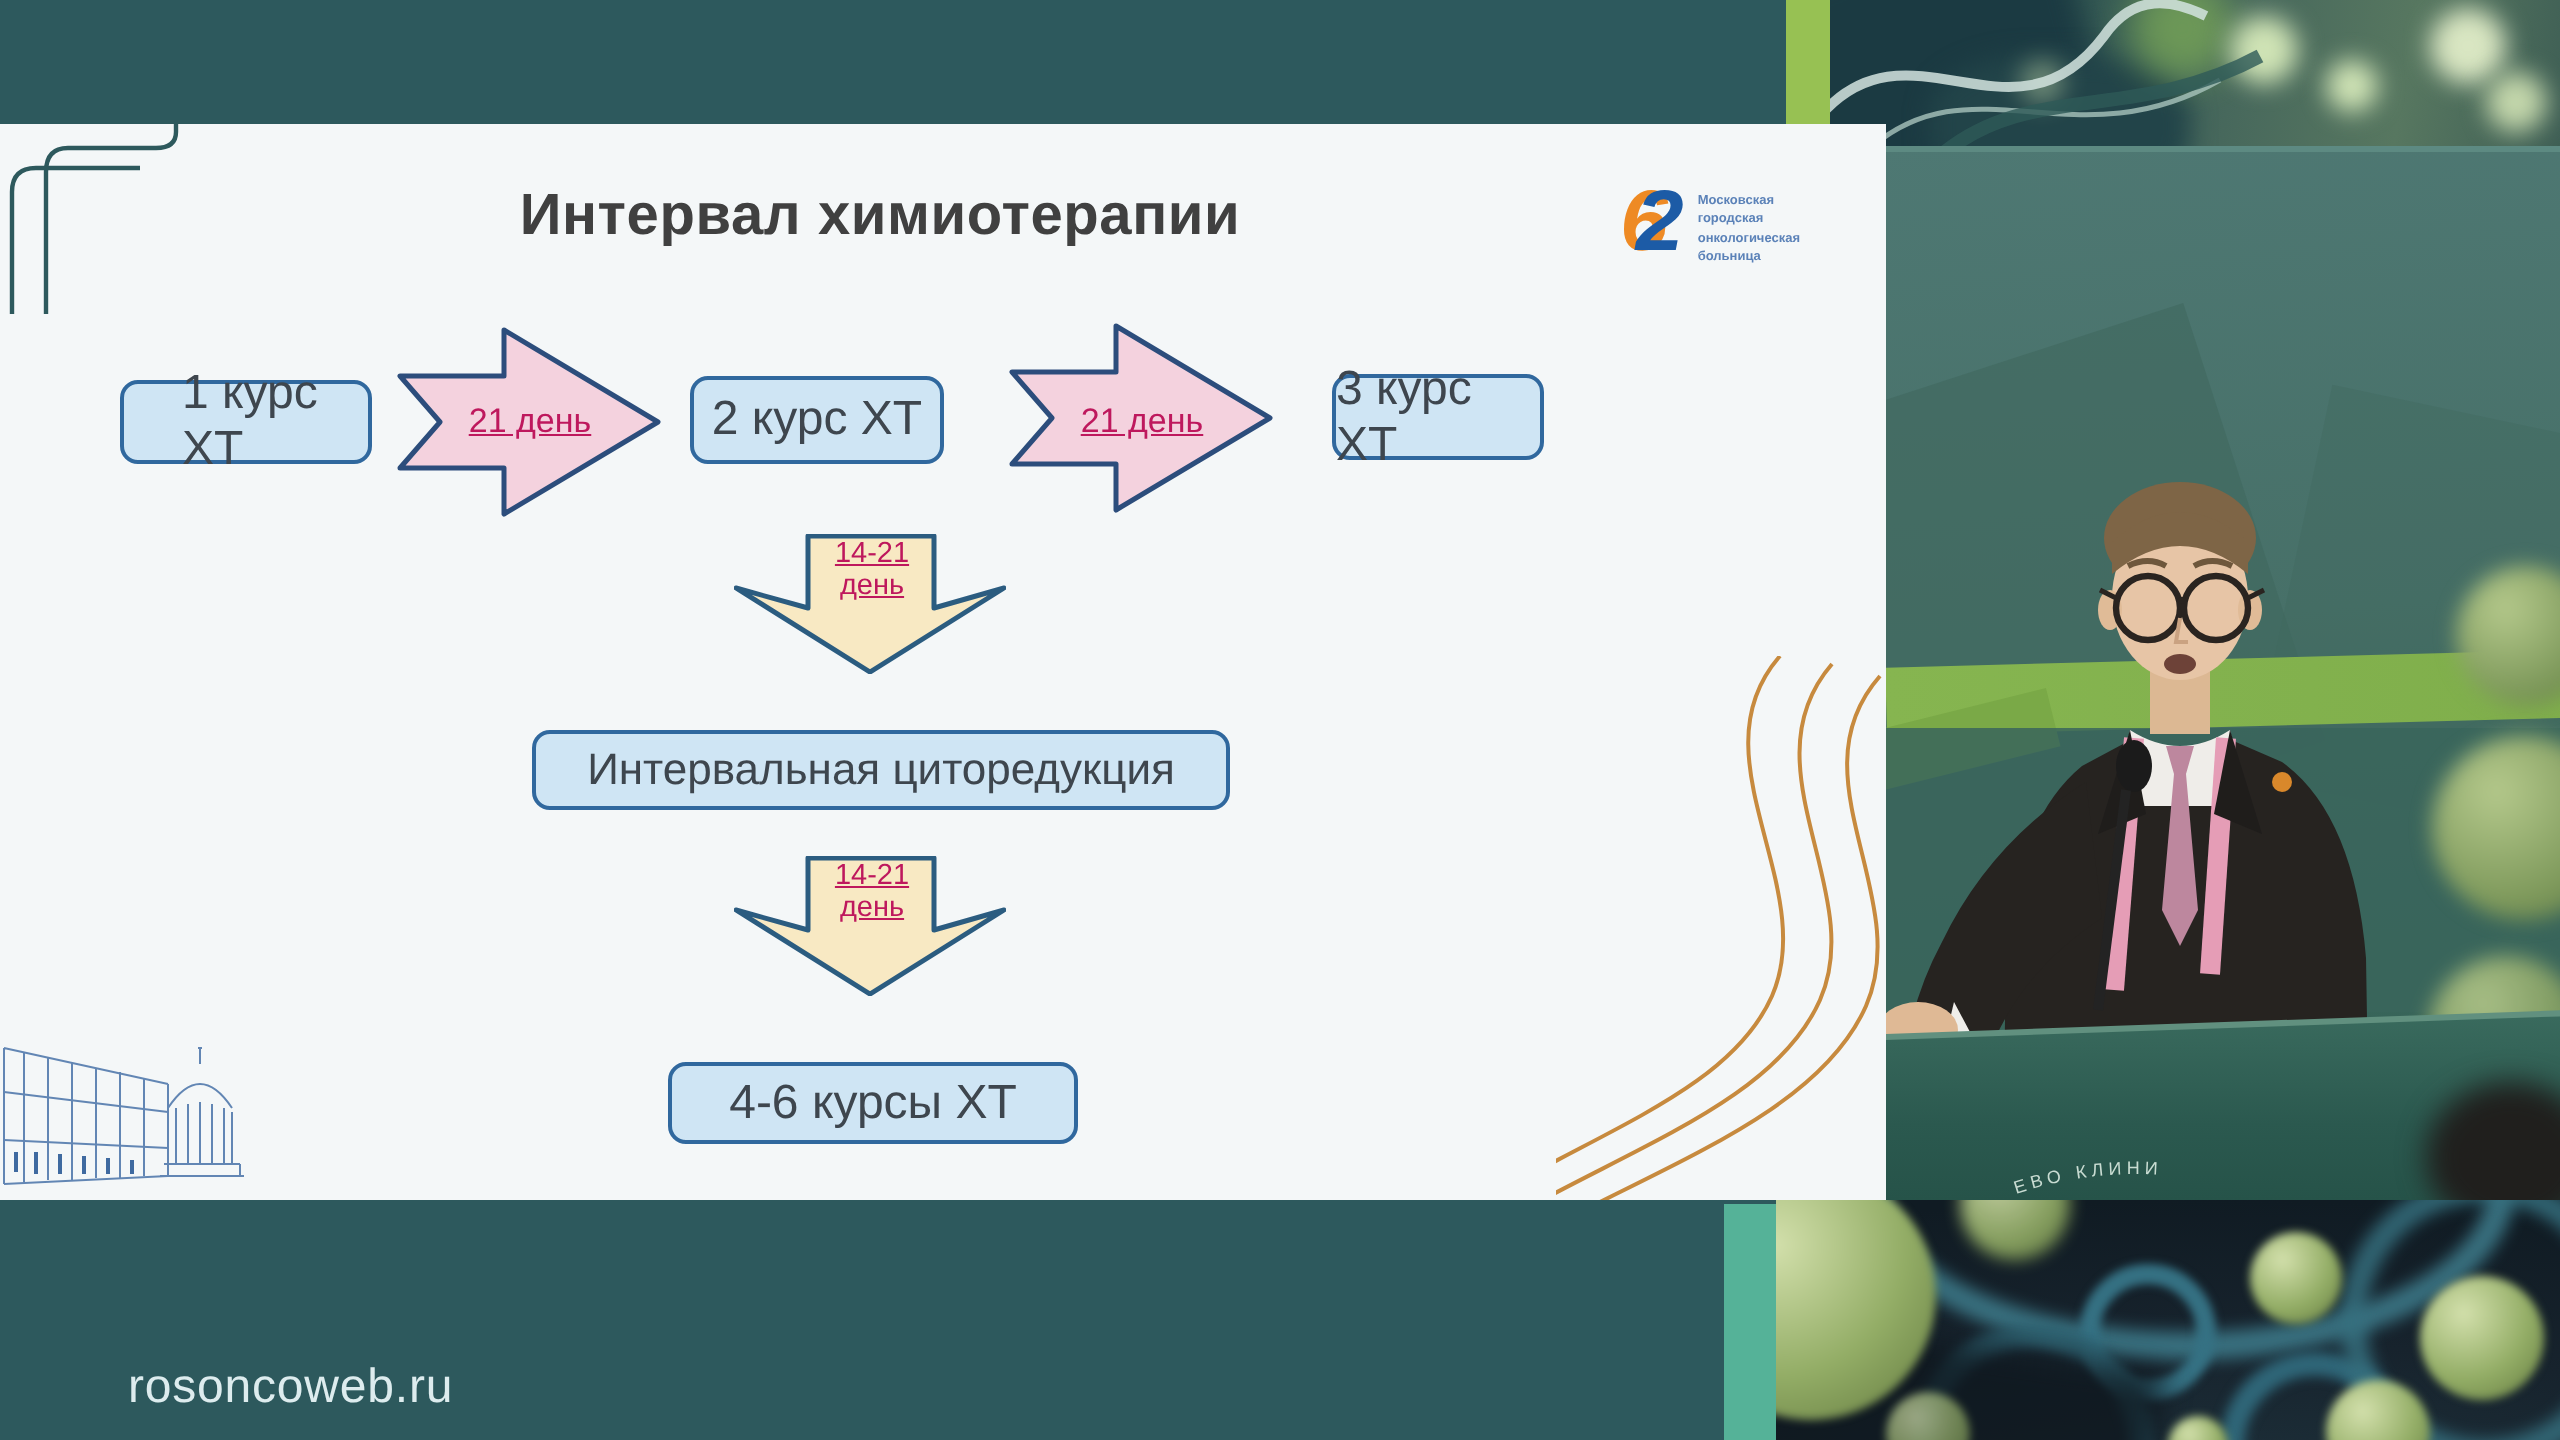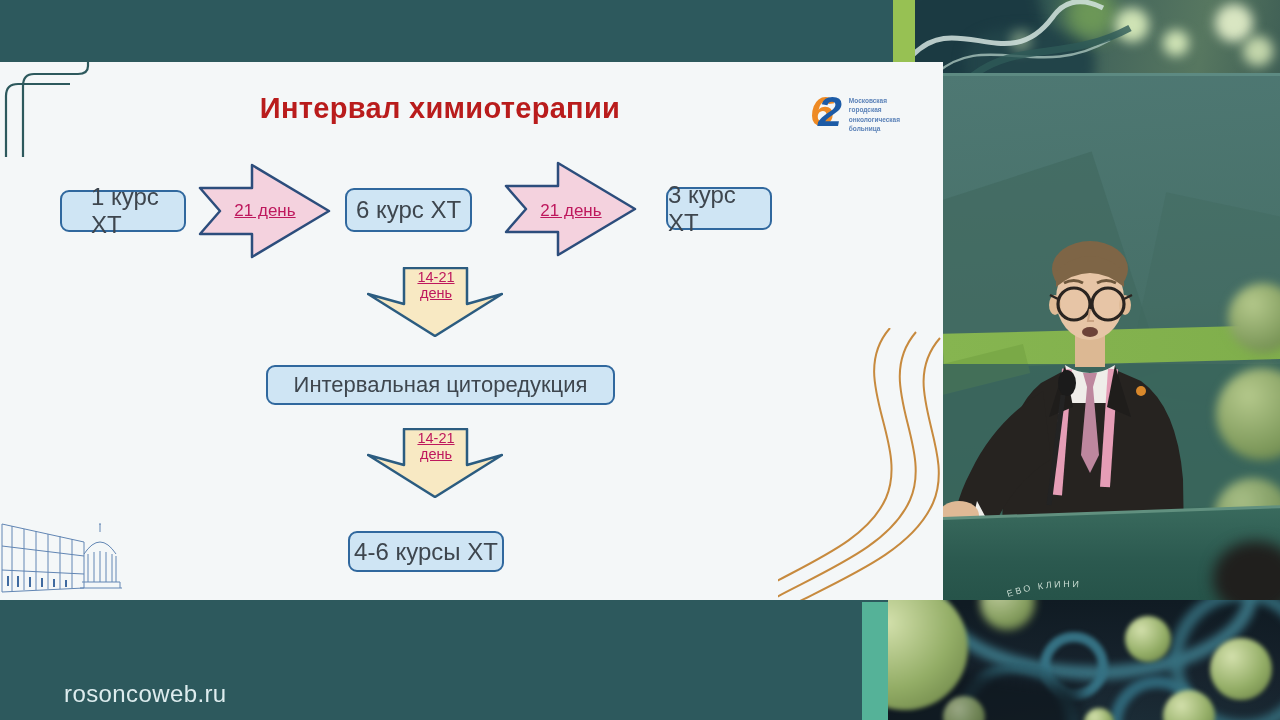--- a/index.html
+++ b/index.html
@@ -15,21 +15,21 @@
                   filter:blur(6px); border-radius:40%; }
   .bokeh { position:absolute; border-radius:50%; filter:blur(6px); }
 
   
   .gstrip { position:absolute; left:893px; top:0; width:22px; height:73px; background:#97c153; }
   .mintstrip { position:absolute; left:862px; top:602px; width:26px; height:118px; background:#55b298; }
 
   
   .slide { position:absolute; left:0; top:62px; width:943px; height:538px; background:#f4f7f8; overflow:hidden; }
   .slide-title { position:absolute; left:170px; top:30px; width:540px; text-align:center;
-                 font-size:29px; font-weight:600; color:#b91c1c; letter-spacing:0.3px; }
+                 font-size:29px; font-weight:600; color:#404040; letter-spacing:0.3px; }
 
   .logo { position:absolute; left:810px; top:28px; display:flex; align-items:flex-start; }
   .logo-digits { display:flex; font-weight:800; font-size:43px; line-height:1; font-style:italic; }
   .logo-6 { color:#ee8a24; }
   .logo-2 { color:#1c5ba6; margin-left:-16px; }
   .logo-org { margin-left:7px; margin-top:6px; font-size:6.5px; line-height:1.45; color:#5b82b8; font-weight:600; }
 
   
   .fc-box { position:absolute; background:#cfe5f4; border:2px solid #30689e; border-radius:9px;
             display:flex; align-items:center; justify-content:center; color:#3e464e; font-size:24px; }
@@ -141,21 +141,21 @@
       </div>
     </div>
 
     <div class="fc-box" style="left:60px;top:128px;width:126px;height:42px;padding-left:29px;">1 курс ХТ</div>
 
     <svg class="fc-arrow-svg" style="left:198px;top:100px;" width="134" height="98">
       <polygon points="2,26 54,26 54,3 131,49 54,95 54,72 2,72 22,49" fill="#f4d2de" stroke="#2c4d7c" stroke-width="2.5" stroke-linejoin="round"></polygon>
     </svg>
     <div class="fc-arrow-label lbl-right" style="left:228px;top:139px;">21 день</div>
 
-    <div class="fc-box" style="left:345px;top:126px;width:127px;height:44px;">6 курс ХТ</div>
+    <div class="fc-box" style="left:345px;top:126px;width:127px;height:44px;">2 курс ХТ</div>
 
     <svg class="fc-arrow-svg" style="left:504px;top:98px;" width="134" height="98">
       <polygon points="2,26 54,26 54,3 131,49 54,95 54,72 2,72 22,49" fill="#f4d2de" stroke="#2c4d7c" stroke-width="2.5" stroke-linejoin="round"></polygon>
     </svg>
     <div class="fc-arrow-label lbl-right" style="left:534px;top:139px;">21 день</div>
 
     <div class="fc-box" style="left:666px;top:125px;width:106px;height:43px;">3 курс ХТ</div>
 
     <svg class="fc-arrow-svg" style="left:367px;top:205px;" width="136" height="70">
       <polygon points="37,1 100,1 100,37 135,27 68,69 1,27 37,37" fill="#f8e9c3" stroke="#2b5c80" stroke-width="2.5" stroke-linejoin="round"></polygon>
@@ -164,21 +164,21 @@
 день</div>
 
     <div class="fc-box small-text" style="left:266px;top:303px;width:349px;height:40px;">Интервальная циторедукция</div>
 
     <svg class="fc-arrow-svg" style="left:367px;top:366px;" width="136" height="70">
       <polygon points="37,1 100,1 100,37 135,27 68,69 1,27 37,37" fill="#f8e9c3" stroke="#2b5c80" stroke-width="2.5" stroke-linejoin="round"></polygon>
     </svg>
     <div class="fc-arrow-label lbl-down" style="left:404px;top:368px;">14-21
 день</div>
 
-    <div class="fc-box" style="left:348px;top:469px;width:156px;height:41px;">4-6 курсы ХТ</div>
+    <div class="fc-box" style="left:334px;top:469px;width:205px;height:41px;">4-6 курсы ХТ</div>
   </div>
 
   <div class="video">
     <div class="v-topline"></div>
     <div class="v-panel" style="left:-50px;top:110px;width:240px;height:230px;transform:rotate(-18deg);"></div>
     <div class="v-panel" style="left:200px;top:140px;width:220px;height:200px;transform:rotate(12deg);opacity:.4;"></div>
     <div class="v-green"></div>
     <div class="v-green2"></div>
     <div class="v-low"></div>
     <div class="v-sphere" style="right:-18px;top:210px;width:70px;height:70px;"></div>

